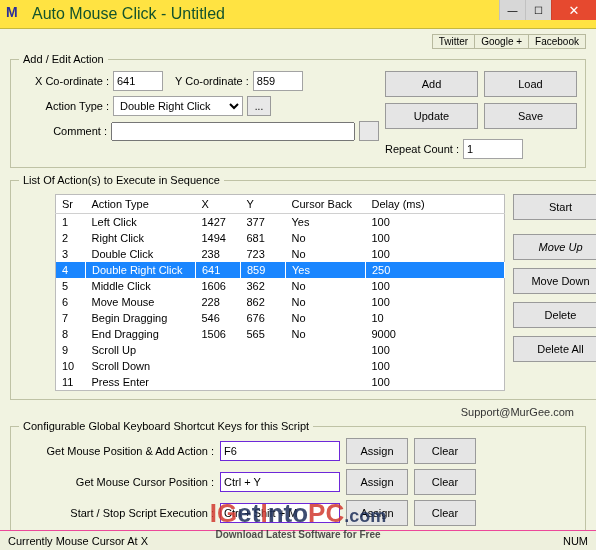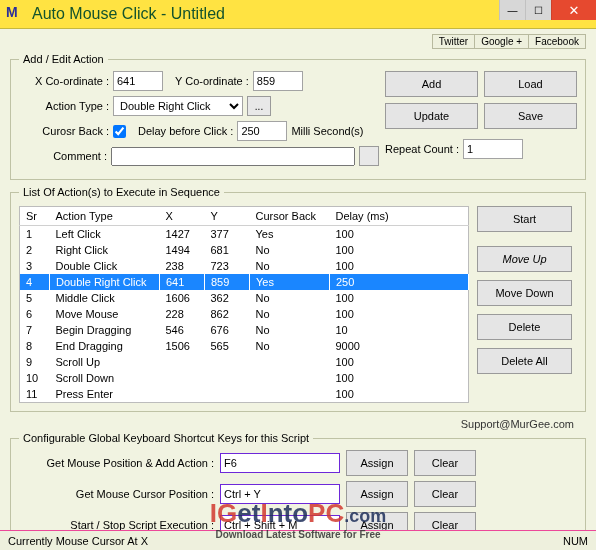--- a/index.html
+++ b/index.html
@@ -126,20 +126,21 @@
     .table-wrap {
       display: flex;
       gap: 8px;
     }
     table {
       border-collapse: collapse;
       background: #fff;
       width: 450px;
       border: 1px solid #bcbcbc;
       font-size: 11px;
+      margin-left: 36px;
     }
     th {
       text-align: left;
       font-weight: normal;
       background: #fff;
       border-bottom: 1px solid #d0d0d0;
       padding: 3px 6px;
       font-size: 11px;
     }
     td {
@@ -241,27 +242,20 @@
         <div class="row">
           <span style="width:90px; text-align:right;" class="lbl">X Co-ordinate :</span>
           <input type="text" class="short" value="641" style="">
           <span style="margin-left:8px;" class="lbl">Y Co-ordinate :</span>
           <input type="text" class="short" value="859" style="">
         </div>
         <div class="row">
           <span style="width:90px; text-align:right;" class="lbl">Action Type :</span>
           <select><option>Double Right Click</option></select>
           <button class="ellipsis-btn">...</button>
-        </div>
-        <div class="row">
-          <span style="width:90px; text-align:right;" class="lbl">Curosr Back :</span>
-          <input type="checkbox" checked="" style="">
-          <span style="margin-left:8px;" class="lbl">Delay before Click :</span>
-          <input type="text" class="short" value="250" style="">
-          <span class="lbl">Milli Second(s)</span>
         </div>
         <div class="row">
           <span style="width:90px; text-align:right;" class="lbl">Comment :</span>
           <input type="text" class="xlong" value="" style="">
           <button class="ellipsis-btn" style="width:20px;"></button>
         </div>
       </div>
       <div style="flex:1; display:flex; flex-direction:column; gap:6px; padding-left:6px;">
         <div style="display:flex; gap:6px;">
           <button class="big-btn">Add</button>

